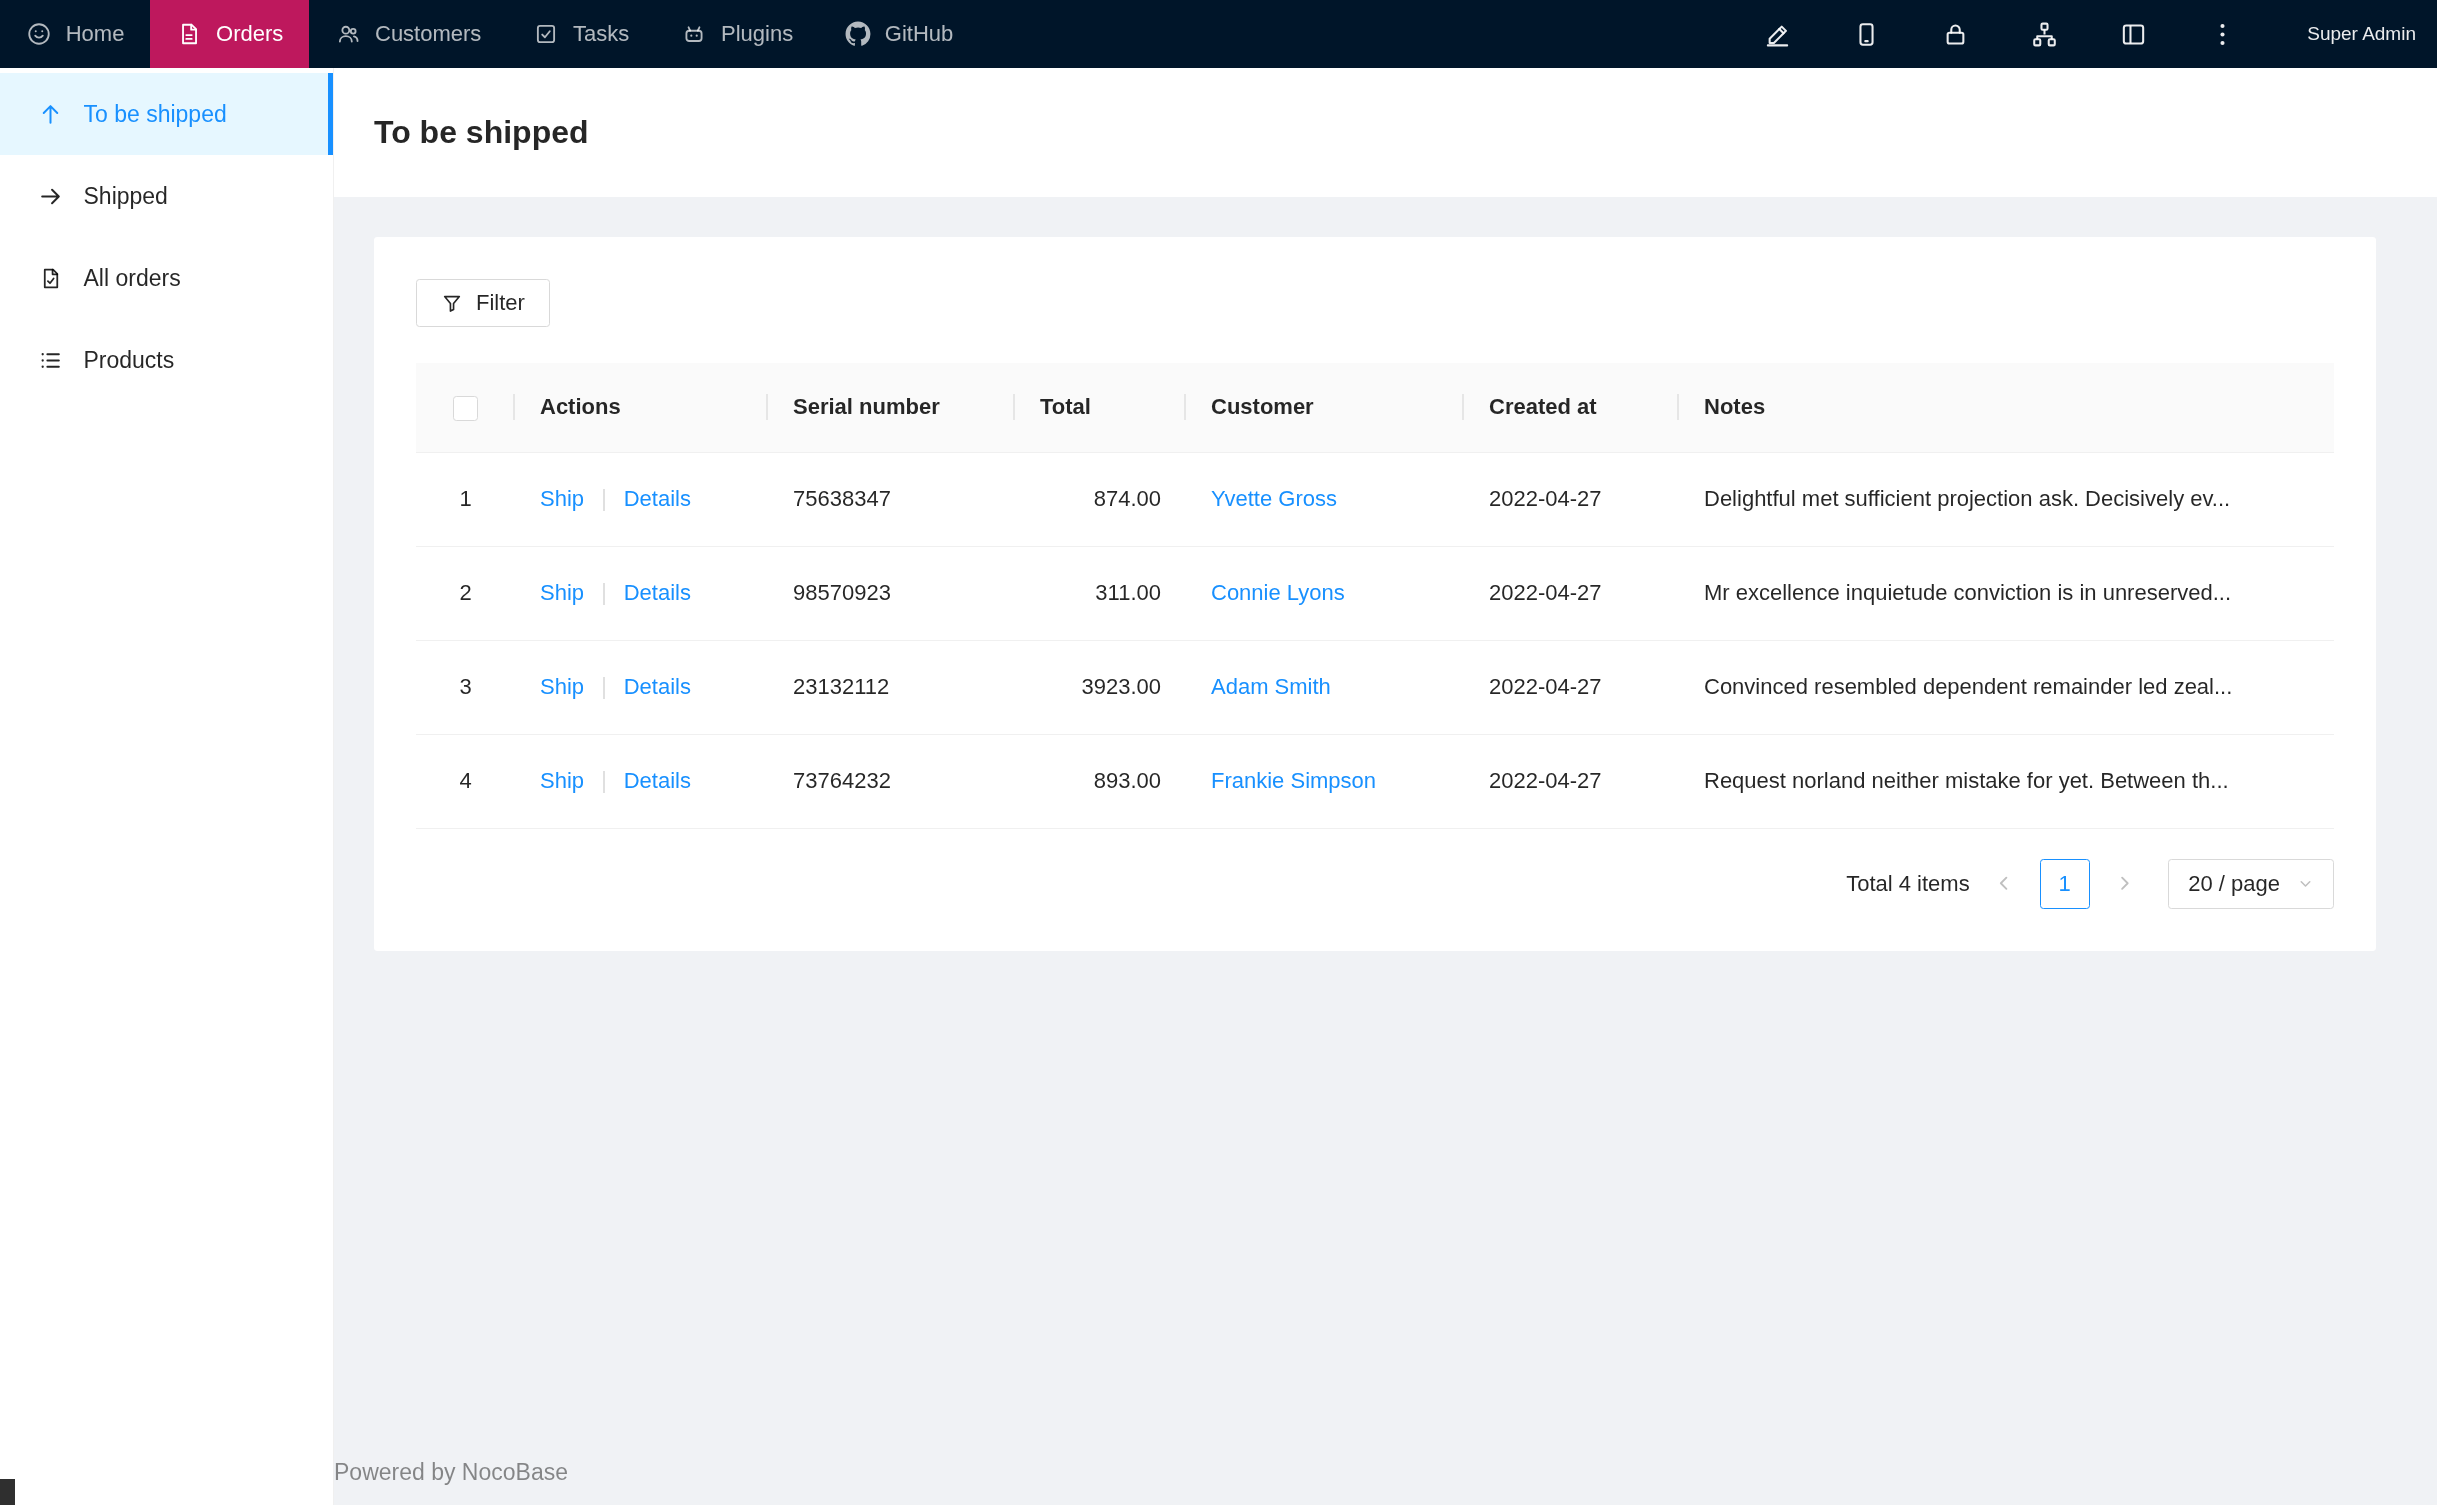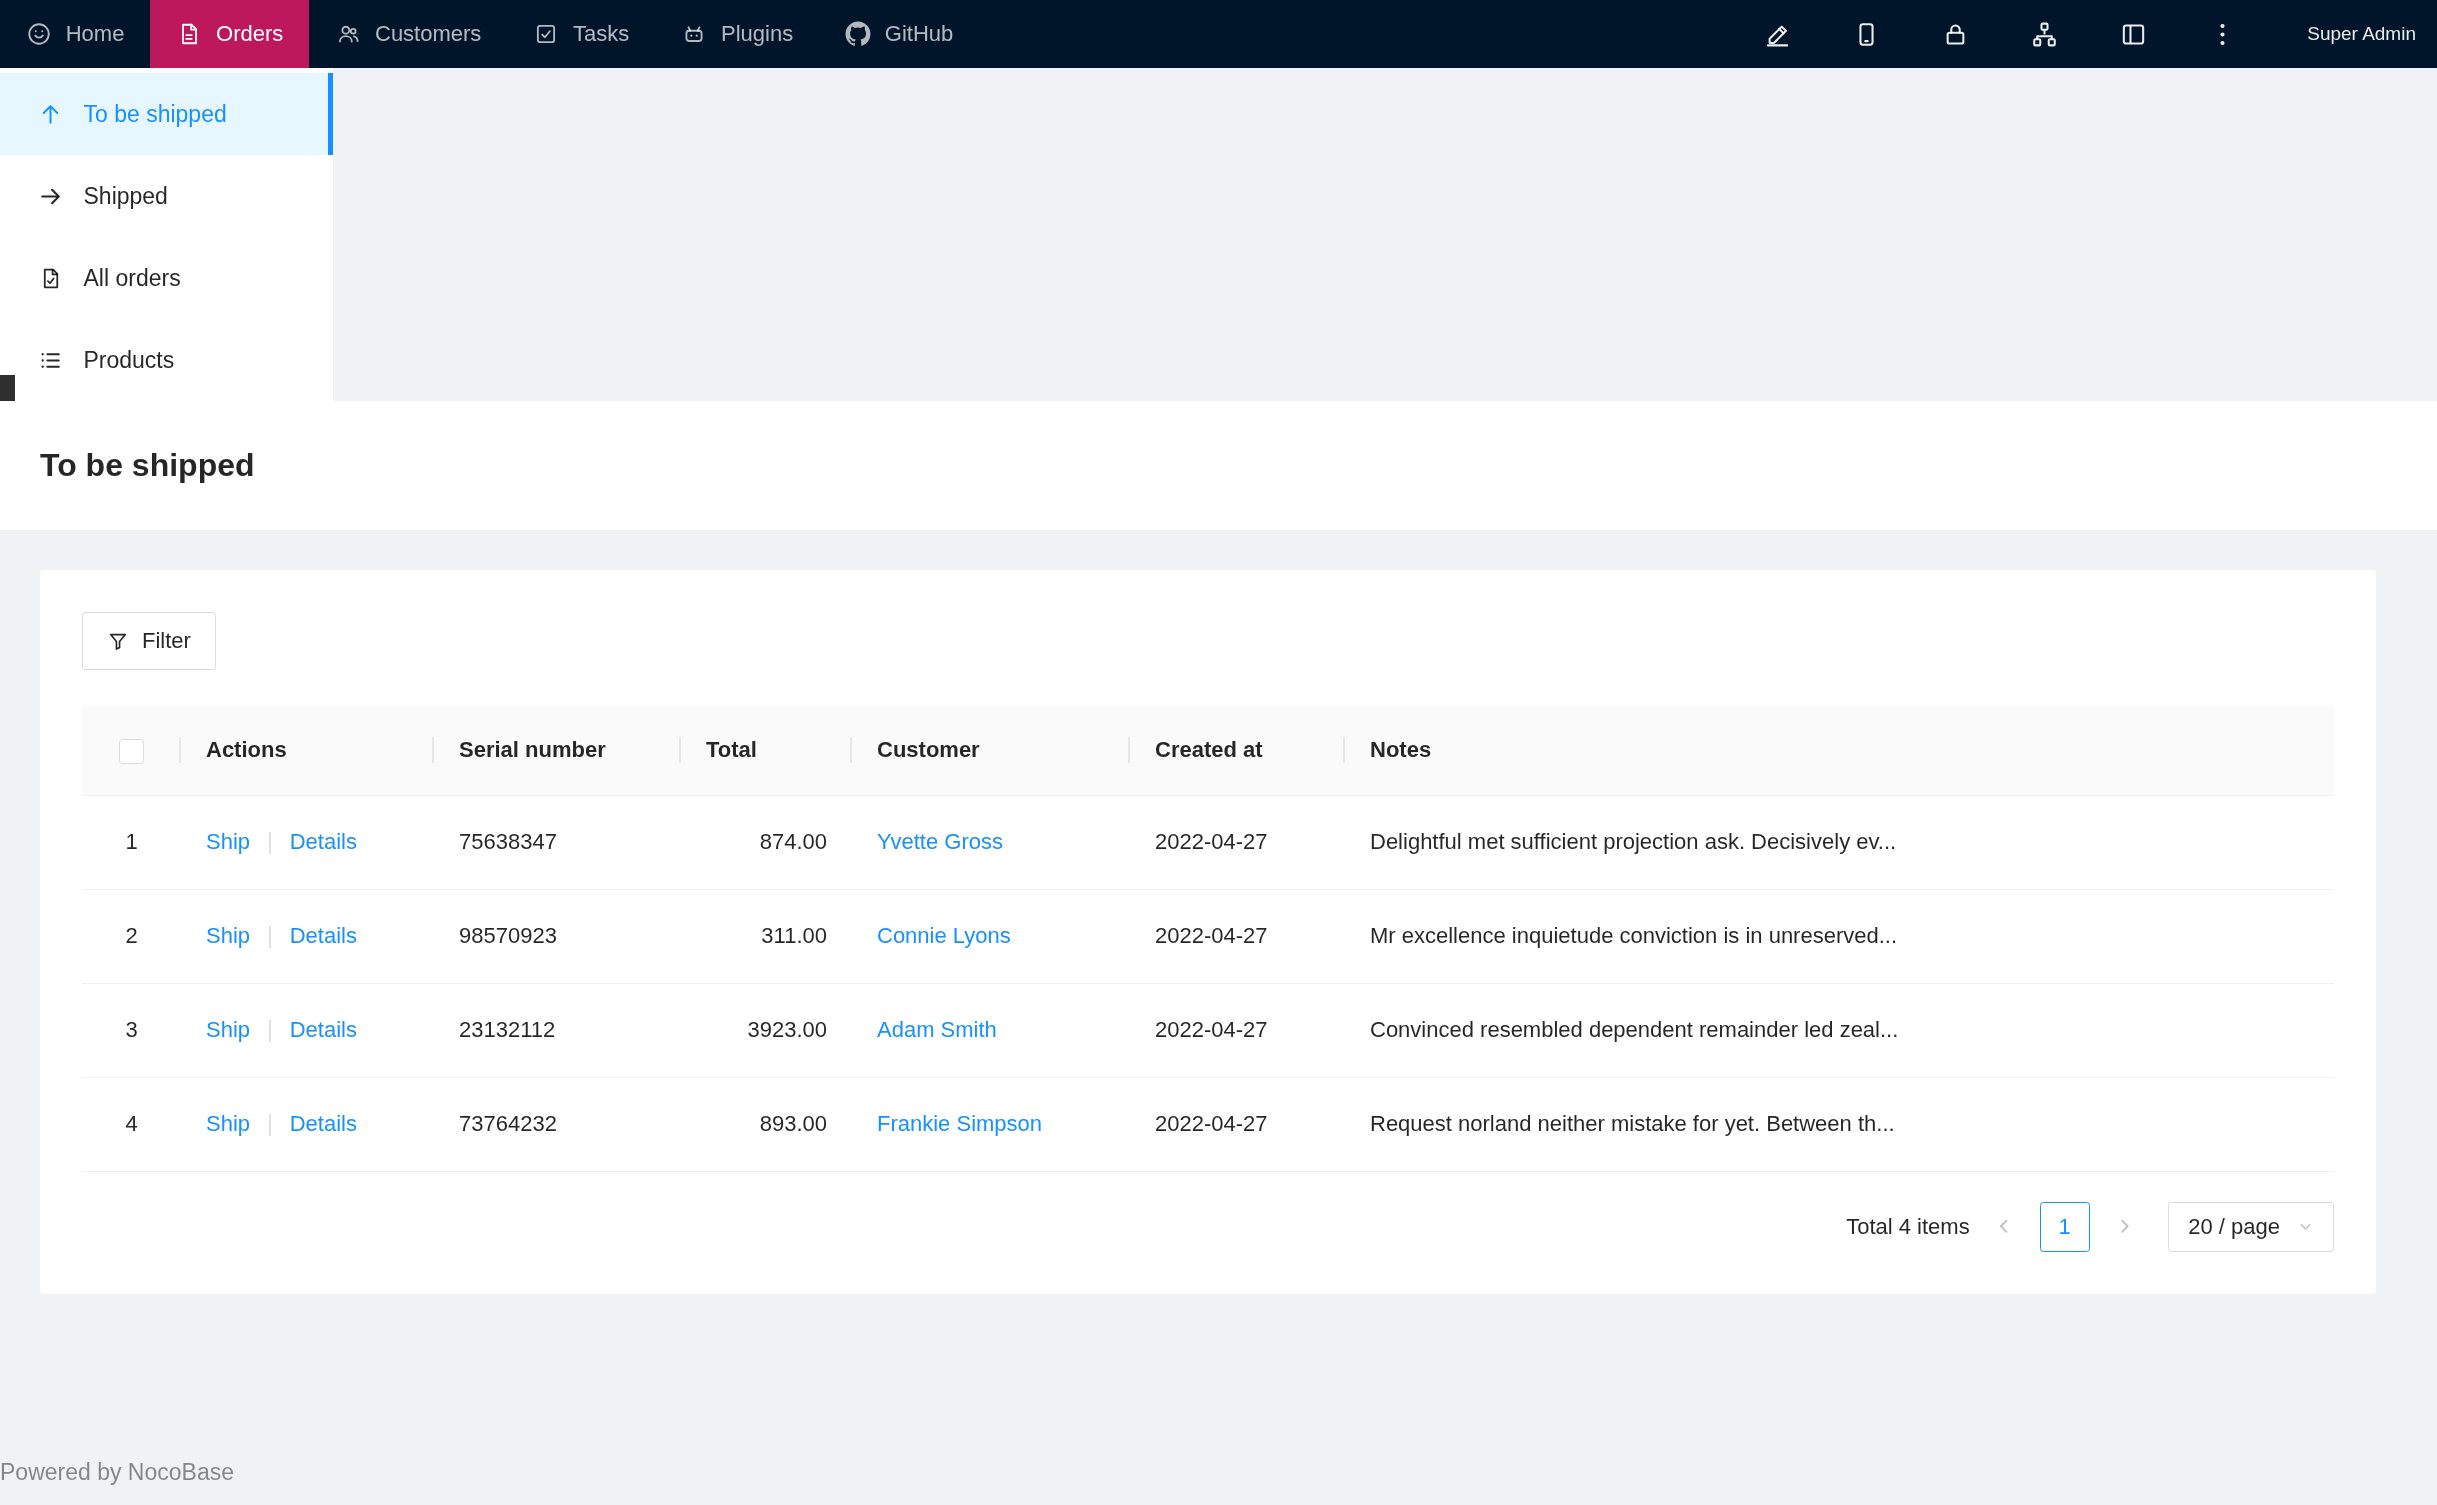--- a/index.html
+++ b/index.html
@@ -30,21 +30,21 @@
   .nav-item .nicon { width: 26px; height: 26px; }
   .nav-item.active { background: #be185d; color: #ffffff; }
   .topbar-right {
     margin-left: auto; display: flex; align-items: center; gap: 60px;
     padding-right: 22px; color: #ffffff;
   }
   .tb-icon { width: 29px; height: 29px; cursor: pointer; color: rgba(255,255,255,0.92); }
   .tb-user { font-size: 19px; color: rgba(255,255,255,0.92); cursor: pointer; white-space: nowrap; margin-left: 10px; }
 
   
-  .app { display: flex; height: 1437px; flex-direction: column; }
+  .app { display: flex; height: 1437px; }
   .sidebar {
     width: 334px; background: #ffffff; border-right: 1.7px solid #f0f0f0;
     position: relative; padding-top: 5.1px; flex: none;
   }
   .side-item {
     height: 82px; display: flex; align-items: center; gap: 20.5px;
     padding: 0 38px; font-size: 23px; color: rgba(0,0,0,0.85);
     cursor: pointer; position: relative;
   }
   .side-item .sicon { width: 25px; height: 25px; flex: none; }
@@ -63,21 +63,21 @@
   .page-title { font-size: 32px; font-weight: 600; color: rgba(0,0,0,0.85); }
 
   .content { flex: 1; overflow: hidden; }
   .card {
     background: #ffffff; border-radius: 3.4px;
     margin: 40px 62px 0 40px; padding: 42px;
   }
 
   
   .filter-btn {
-    display: inline-flex; align-items: center; gap: 13px; height: 58px;
+    display: inline-flex; align-items: center; gap: 13px; height: 48px;
     padding: 0 24px; background: #ffffff; border: 1.7px solid #d9d9d9;
     border-radius: 3.4px; font-size: 22px; color: rgba(0,0,0,0.85);
     font-family: "Liberation Sans", sans-serif; cursor: pointer;
   }
   .filter-btn svg { width: 22px; height: 22px; }
 
   
   table.orders { width: 100%; border-collapse: collapse; table-layout: fixed; margin-top: 36px; font-size: 22px; }
   .orders th {
     background: #fafafa; height: 89px; text-align: left; font-weight: 600;

